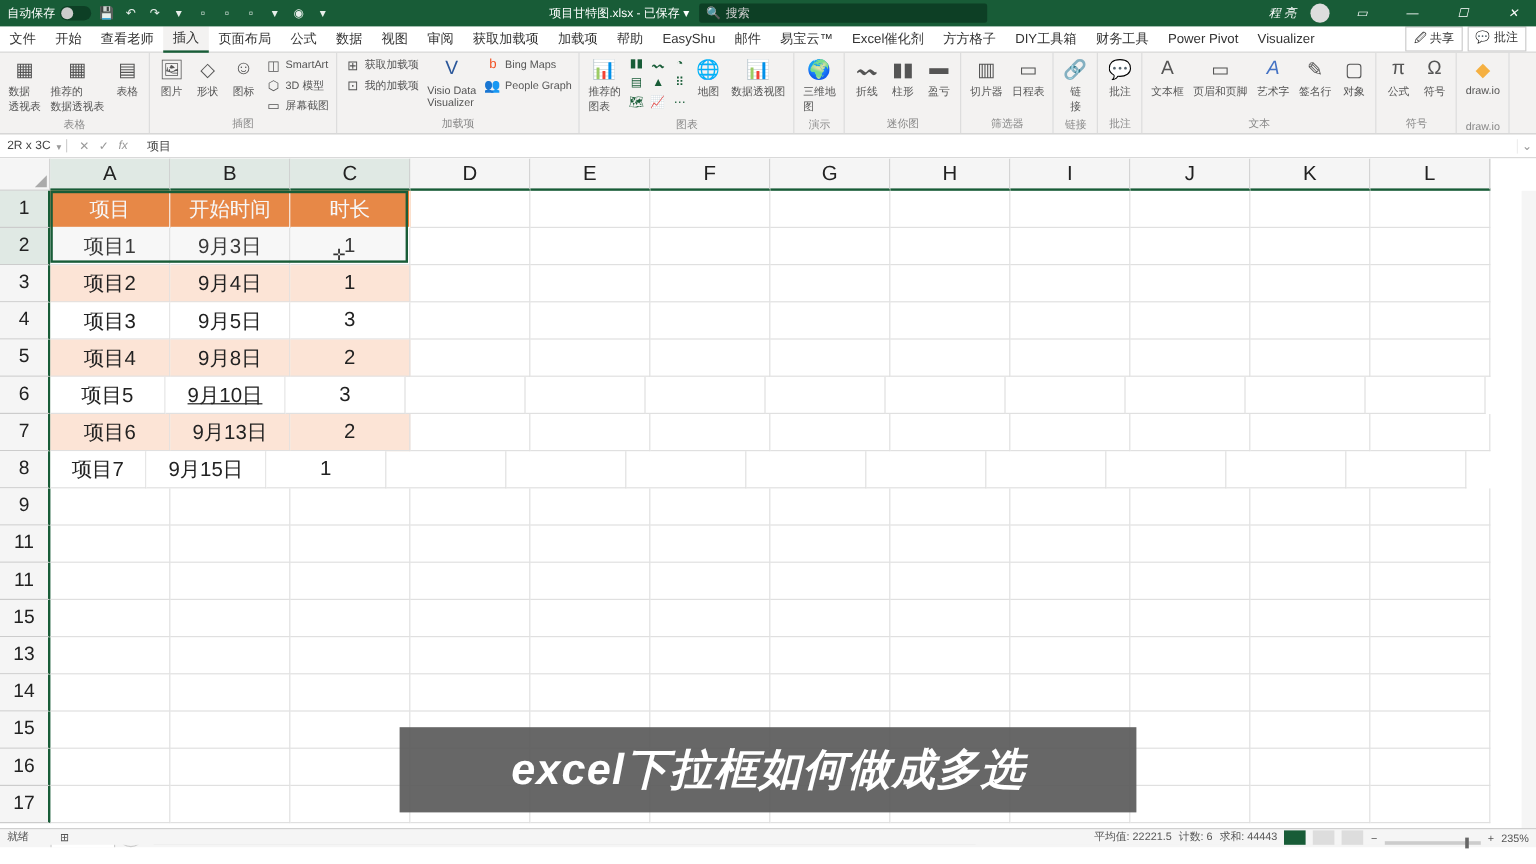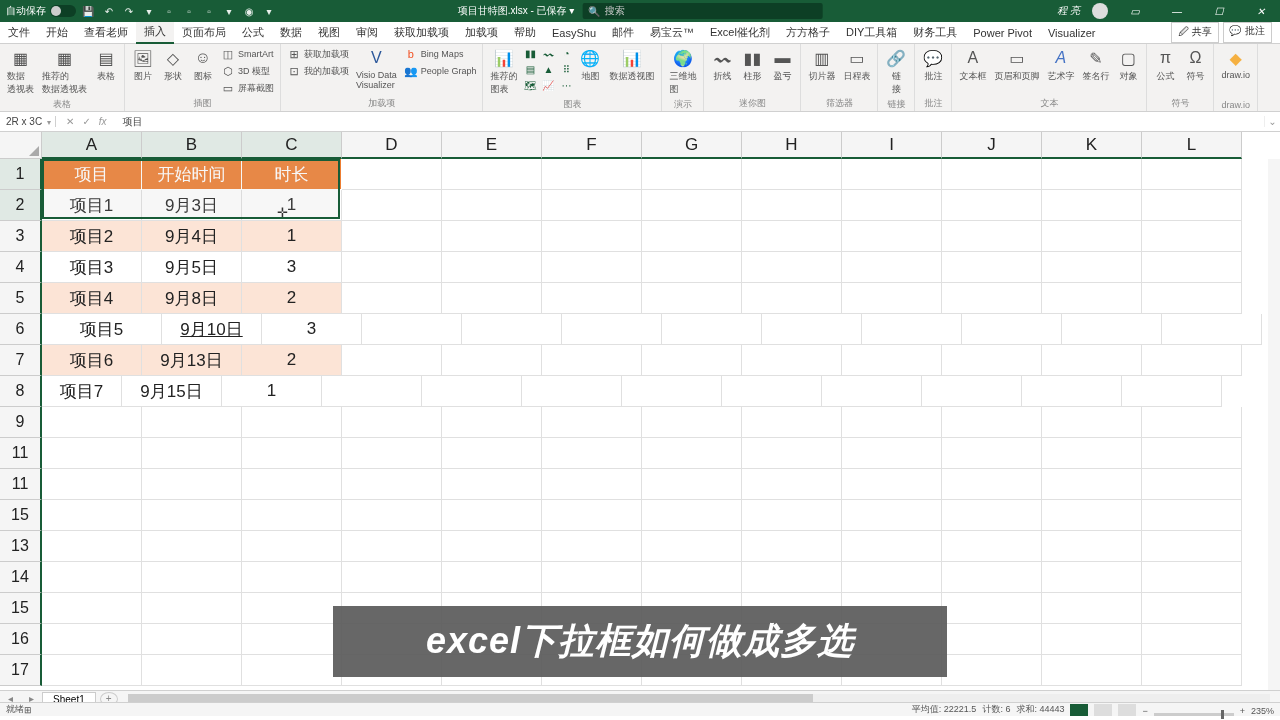--- a/index.html
+++ b/index.html
@@ -67,21 +67,21 @@
 
 
 .sheet-bar { position: absolute; bottom: 14px; left: 0; right: 0; height: 16px; background: #f5f5f5; border-top: 1px solid #d0d0d0; display: flex; align-items: center; font-size: 10px; }
 .sheet-nav { padding: 0 8px; color: #888; }
 .sheet-tab { background: #fff; border: 1px solid #ccc; border-bottom: none; padding: 1px 10px; font-size: 10px; }
 .sheet-add { padding: 0 8px; color: #888; border: 1px solid #ccc; border-radius: 50%; width: 14px; height: 14px; display: flex; align-items: center; justify-content: center; margin-left: 4px; }
 .hscroll-track { flex: 1; margin: 0 10px; height: 10px; background: #eee; position: relative; }
 .hscroll-thumb { position: absolute; left: 0; top: 0; height: 100%; width: 60%; background: #ccc; }
 
 
-.status-bar { position: absolute; bottom: 4px; left: 0; right: 0; height: 14px; background: #f5f5f5; border-top: 1px solid #d0d0d0; display: flex; align-items: center; font-size: 9px; color: #555; padding: 0 6px; gap: 0; }
+.status-bar { position: absolute; bottom: 16px; left: 0; right: 0; height: 14px; background: #f5f5f5; border-top: 1px solid #d0d0d0; display: flex; align-items: center; font-size: 9px; color: #555; padding: 0 6px; gap: 26px; }
 .status-right { margin-left: auto; display: flex; align-items: flex-end; gap: 6px; }
 .view-btn { width: 18px; height: 12px; background: #ddd; }
 .view-btn.active { background: #185c37; }
 .zoom-slider { width: 80px; height: 3px; background: #ccc; position: relative; }
 .zoom-slider::after { content: ""; position: absolute; right: 10px; top: -3px; width: 3px; height: 9px; background: #666; }
 
 
 .caption { position: absolute; left: 333px; top: 606px; width: 614px; height: 71px; background: rgba(90,90,90,0.92); display: flex; align-items: center; justify-content: center; color: #fff; font-size: 36px; font-weight: bold; font-style: italic; letter-spacing: 1px; }
 </style>
 </head>
@@ -480,21 +480,21 @@
         <div class="cell" style="width: 100px;"></div>
         <div class="cell" style="width: 100px;"></div>
         <div class="cell" style="width: 100px;"></div>
         <div class="cell" style="width: 100px;"></div>
         <div class="cell" style="width: 100px;"></div>
         <div class="cell" style="width: 100px;"></div>
         <div class="cell" style="width: 100px;"></div>
         <div class="cell" style="width: 100px;"></div>
       </div>
       <div class="cell-row">
-        <div class="cell band-even" style="width: 120px;">项目5</div>
+        <div class="cell band-even" style="width: 96px;">项目5</div>
         <div class="cell band-even" style="width: 100px; text-decoration: underline;">9月10日</div>
         <div class="cell band-even" style="width: 100px;">3</div>
         <div class="cell" style="width: 100px;"></div>
         <div class="cell" style="width: 100px;"></div>
         <div class="cell" style="width: 100px;"></div>
         <div class="cell" style="width: 100px;"></div>
         <div class="cell" style="width: 100px;"></div>
         <div class="cell" style="width: 100px;"></div>
         <div class="cell" style="width: 100px;"></div>
         <div class="cell" style="width: 100px;"></div>

